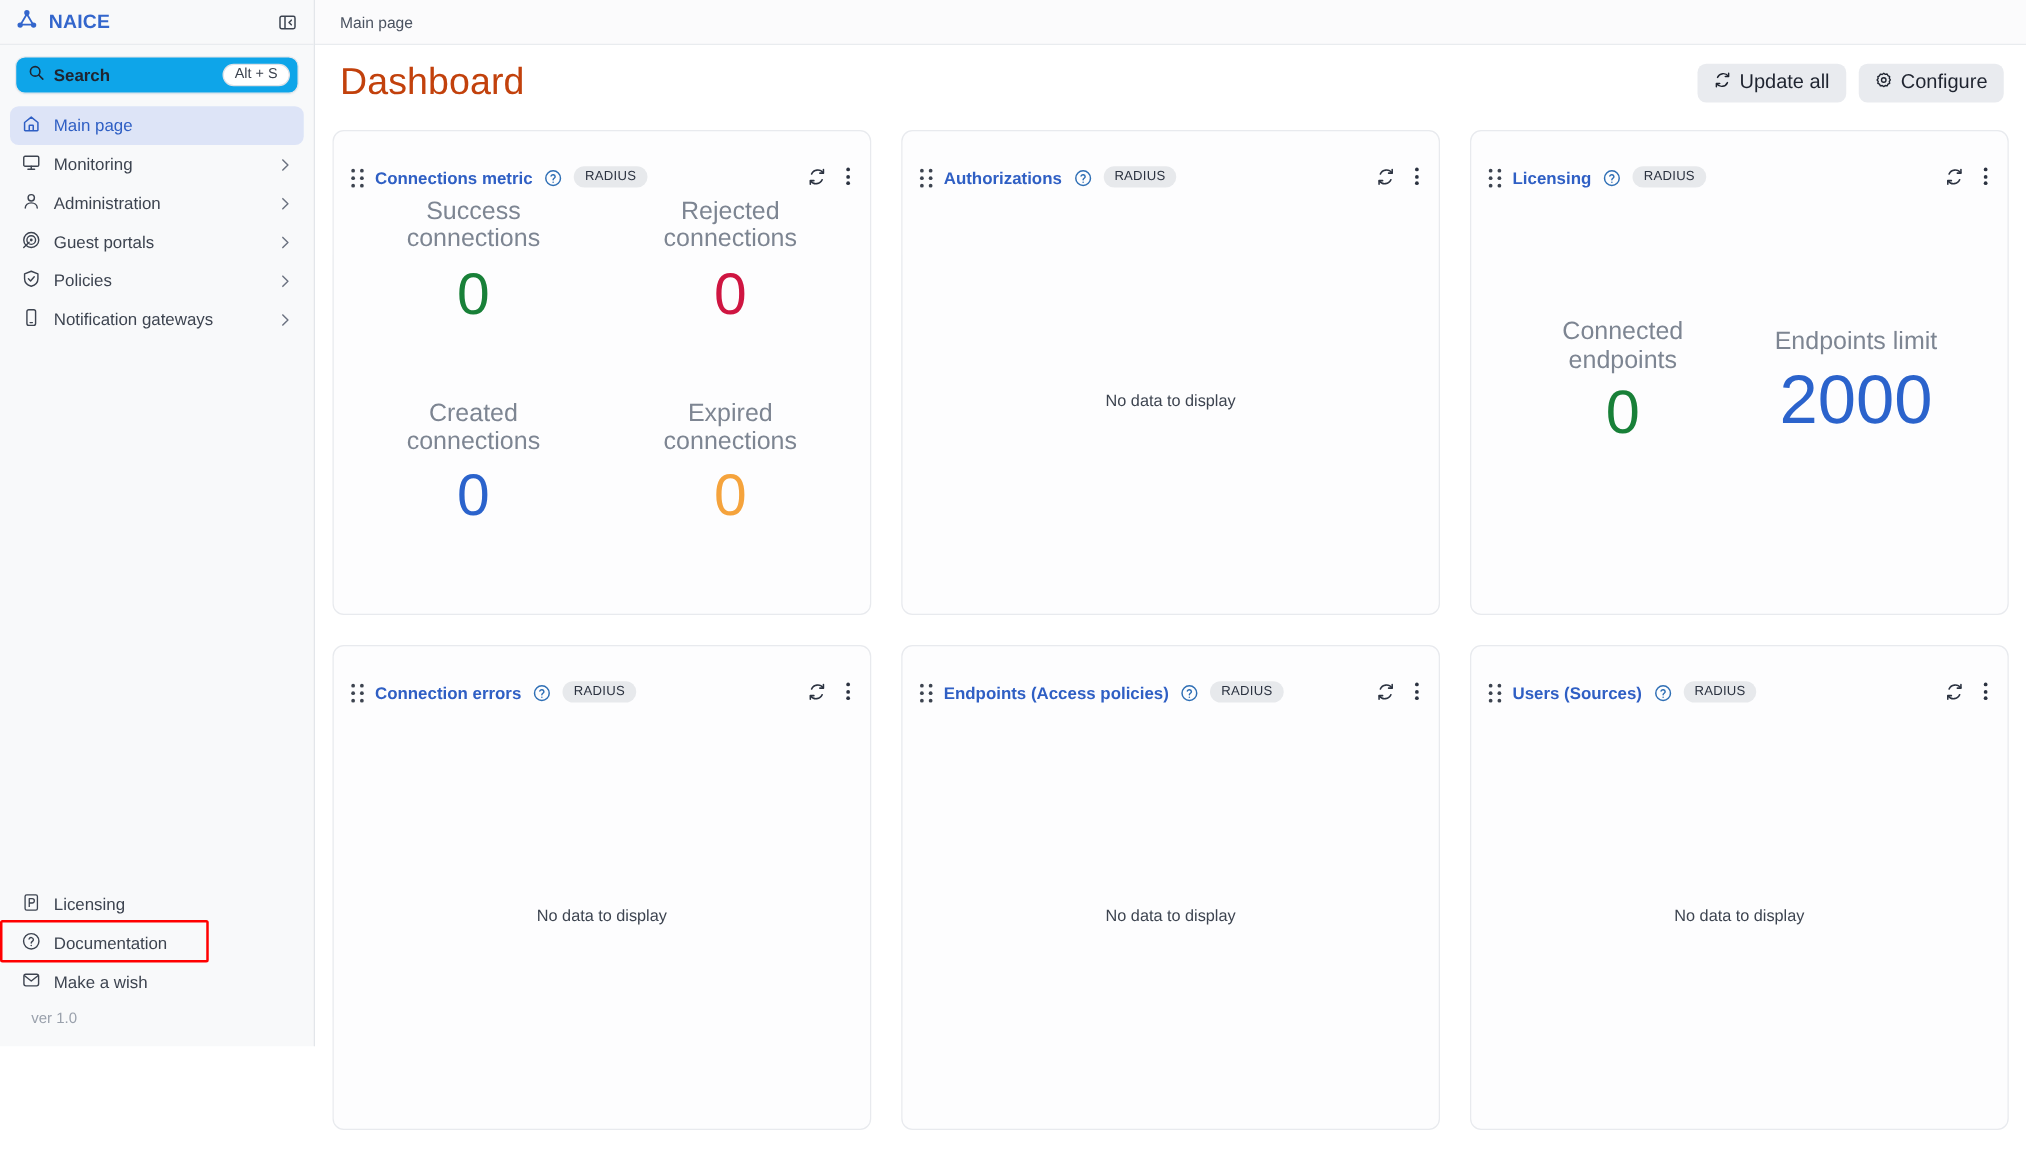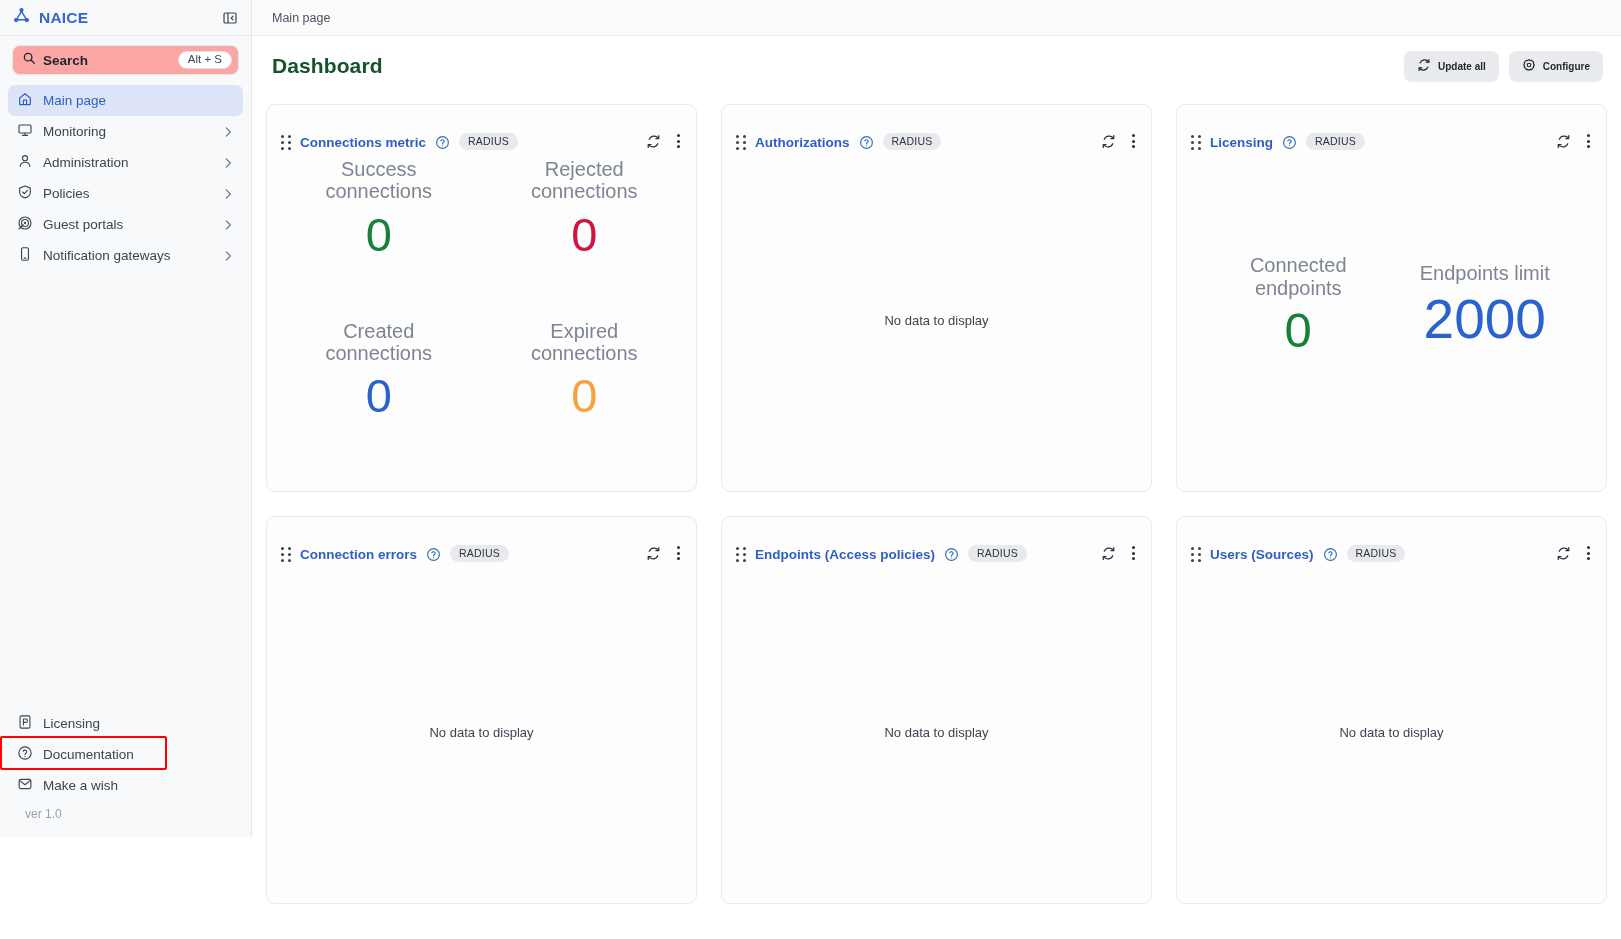--- a/index.html
+++ b/index.html
@@ -32,21 +32,21 @@
     letter-spacing: .2px;
   }
   .collapse-btn {
     margin-left: auto; width: 20px; height: 20px;
     display: flex; align-items: center; justify-content: center;
     cursor: pointer; color: #3d4450;
   }
 
   .search-wrap { padding: 9px 12px 8px 12px; }
   .search-box {
-    height: 30px; background: #fca5a5;
+    height: 30px; background: #0ea5e9;
     border: 1px solid #e6e8ec; border-radius: 8px;
     display: flex; align-items: center; gap: 7px;
     padding: 0 6px 0 9px; cursor: text;
     box-shadow: 0 1px 1px rgba(16,24,40,.03);
   }
   .search-label { font-size: 13.5px; color: #1f2430; font-weight: 600; }
   .kbd {
     margin-left: auto;
     font-size: 11.5px; color: #3d4450;
     border: 1px solid #dfe2e7; border-radius: 11px;
@@ -105,27 +105,27 @@
     height: 36px; display: flex; align-items: center;
     padding: 0 20px; border-bottom: 1px solid #e9ecef;
     background: #fbfbfc;
   }
   .crumb { font-size: 12.5px; color: #4b5361; cursor: pointer; }
 
   .page-head {
     height: 60px; display: flex; align-items: center;
     padding: 0 18px 0 20px;
   }
-  .page-title { font-size: 21px; font-weight: 700; color: #14532d; letter-spacing: .1px; }
+  .page-title { font-size: 30px; font-weight: 400; color: #c2410c; letter-spacing: .1px; }
   .head-actions { margin-left: auto; display: flex; gap: 10px; }
   .btn {
     display: flex; align-items: center; gap: 7px;
     height: 31px; padding: 0 13px;
     background: #e9ebef; border: none; border-radius: 7px;
-    font-size: 10px; font-weight: 700; color: #1f2430;
+    font-size: 16px; font-weight: 400; color: #1f2430;
     cursor: pointer; font-family: inherit;
   }
 
   .board {
     flex: 1 1 auto; padding: 8px 14px 0 14px;
     display: grid;
     grid-template-columns: repeat(3, 1fr);
     grid-template-rows: 388px 388px;
     gap: 24px 24px;
     align-content: start;
@@ -263,43 +263,43 @@
         <span class="ni-label">Administration</span>
         <span class="chev">
           <svg width="14" height="14" viewBox="0 0 24 24" fill="none" stroke="#6b7280" stroke-width="2" stroke-linecap="round" stroke-linejoin="round">
               <path d="M9 5 L16 12 L9 19"></path>
             </svg>
         </span>
       </div>
 
       <div class="nav-item">
         <span>
-          <svg width="16" height="16" viewBox="0 0 24 24" fill="none" stroke="#3d4450" stroke-width="1.7" stroke-linecap="round" stroke-linejoin="round">
-            <path d="M12 3 L20 6.2 V12 c0 5-3.6 7.8-8 9-4.4-1.2-8-4-8-9 V6.2 Z"></path>
-            <path d="M8.6 12 L11.2 14.6 L15.6 9.6"></path>
-          </svg>
-        </span>
-        <span class="ni-label">Policies</span>
-        <span class="chev">
-          <svg width="14" height="14" viewBox="0 0 24 24" fill="none" stroke="#6b7280" stroke-width="2" stroke-linecap="round" stroke-linejoin="round">
-              <path d="M9 5 L16 12 L9 19"></path>
-            </svg>
-        </span>
-      </div>
-
-      <div class="nav-item">
-        <span>
           <svg width="16" height="16" viewBox="0 0 24 24" fill="none" stroke="#3d4450" stroke-width="1.7" stroke-linecap="round">
             <circle cx="12" cy="12" r="9"></circle>
             <circle cx="12" cy="12" r="5.2"></circle>
             <circle cx="12" cy="12" r="1.7" fill="#3d4450" stroke="none"></circle>
             <path d="M3 21 L9.4 14.6" stroke-width="1.7"></path>
           </svg>
         </span>
         <span class="ni-label">Guest portals</span>
+        <span class="chev">
+          <svg width="14" height="14" viewBox="0 0 24 24" fill="none" stroke="#6b7280" stroke-width="2" stroke-linecap="round" stroke-linejoin="round">
+              <path d="M9 5 L16 12 L9 19"></path>
+            </svg>
+        </span>
+      </div>
+
+      <div class="nav-item">
+        <span>
+          <svg width="16" height="16" viewBox="0 0 24 24" fill="none" stroke="#3d4450" stroke-width="1.7" stroke-linecap="round" stroke-linejoin="round">
+            <path d="M12 3 L20 6.2 V12 c0 5-3.6 7.8-8 9-4.4-1.2-8-4-8-9 V6.2 Z"></path>
+            <path d="M8.6 12 L11.2 14.6 L15.6 9.6"></path>
+          </svg>
+        </span>
+        <span class="ni-label">Policies</span>
         <span class="chev">
           <svg width="14" height="14" viewBox="0 0 24 24" fill="none" stroke="#6b7280" stroke-width="2" stroke-linecap="round" stroke-linejoin="round">
               <path d="M9 5 L16 12 L9 19"></path>
             </svg>
         </span>
       </div>
 
 
       <div class="nav-item">
         <span>

